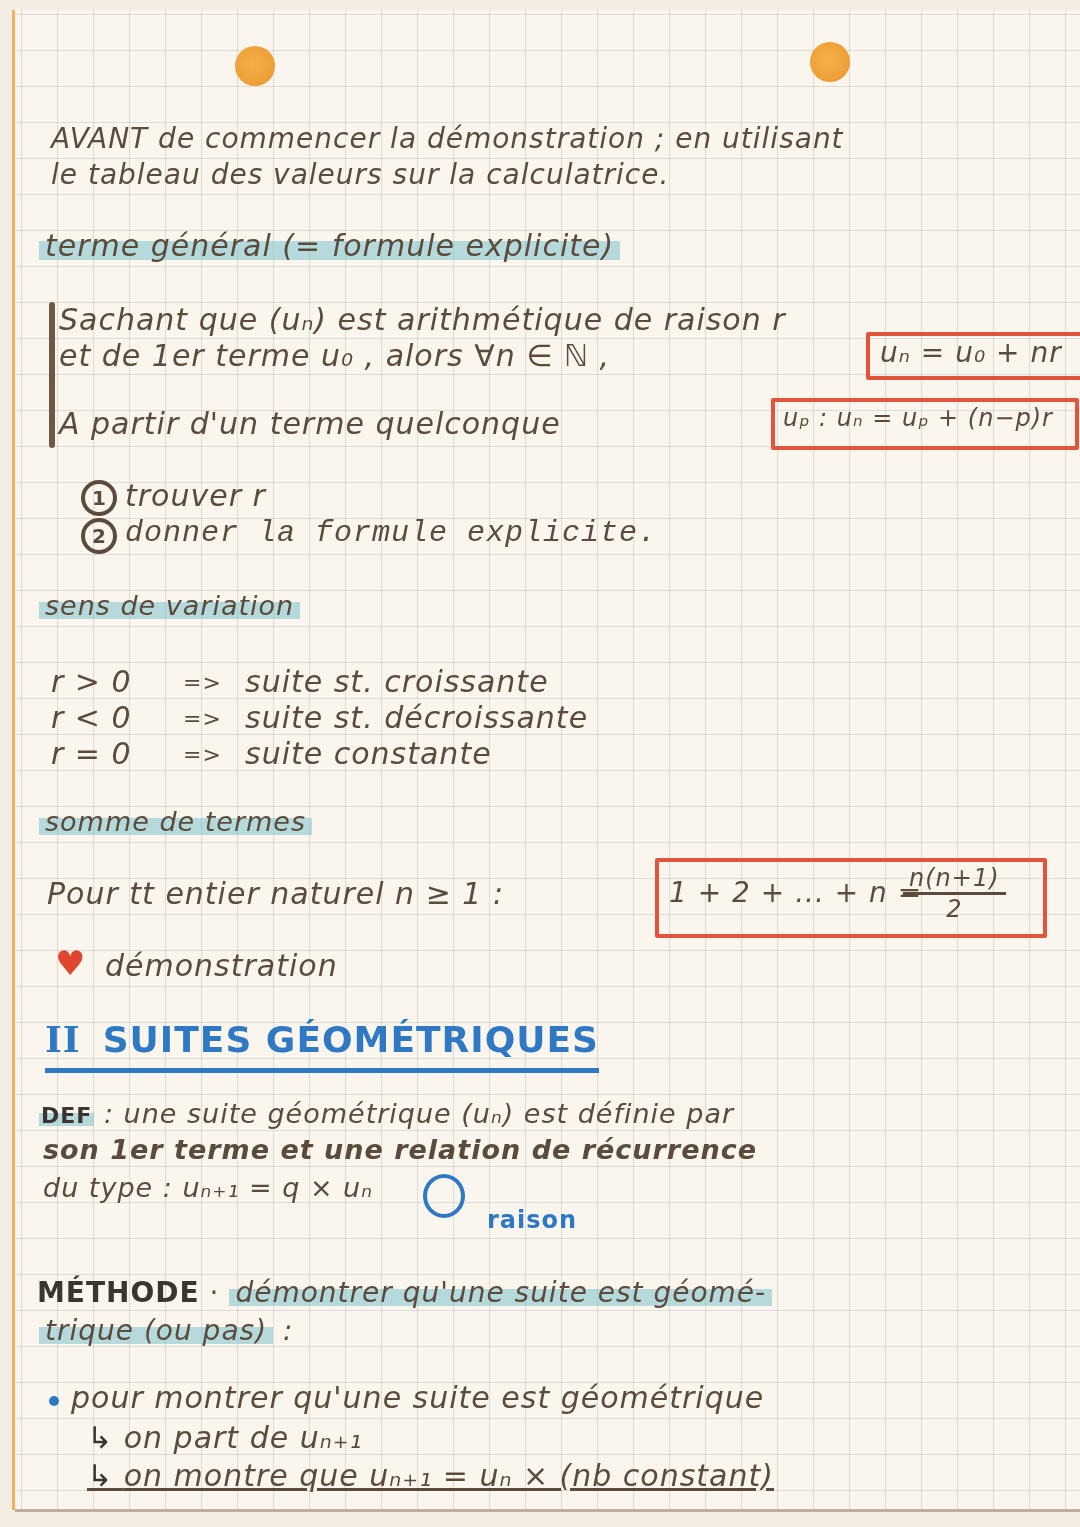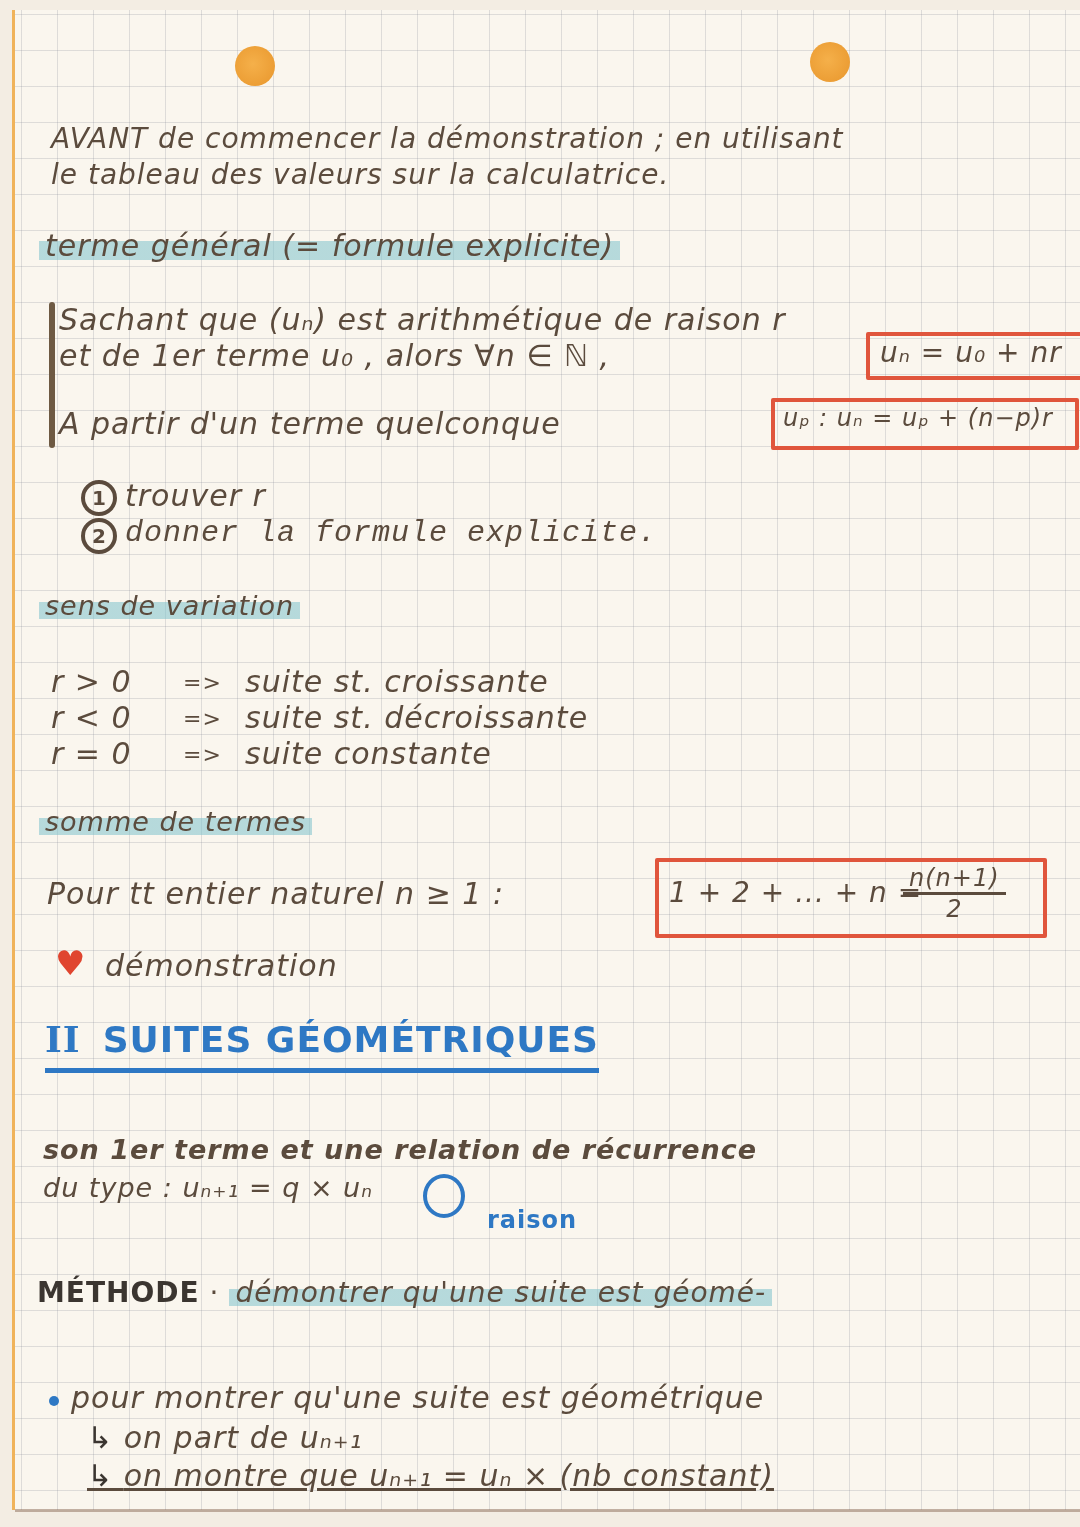--- a/index.html
+++ b/index.html
@@ -137,29 +137,36 @@
     </div>
   </div>
 
   <div class="heart" style="left:40px; top:936px;">♥</div>
   <div class="ink" style="left:90px; top:938px;">démonstration</div>
 
   <div class="section-title">
     <span class="roman">II</span><span>SUITES GÉOMÉTRIQUES</span>
   </div>
 
+  <div class="ink" style="left:24px; top:1088px; font-size:27px;">
+    <span class="hl bold-label" style="font-size:22px; padding:0 2px;">DEF</span>
+    <span>: une suite géométrique (uₙ) est définie par</span>
+  </div>
   <div class="ink" style="left:28px; top:1124px; font-size:27px;font-weight:bold;">son 1er terme et une relation de récurrence</div>
   <div class="ink" style="left:28px; top:1162px; font-size:27px;">du type : uₙ₊₁ = q × uₙ</div>
   <div class="q-circle"></div>
   <div class="ink blue" style="left:472px; top:1196px; font-size:24px; font-style:normal;">raison</div>
 
   <div class="ink" style="left:22px; top:1266px; font-size:28px;">
     <span class="bold-label">MÉTHODE</span>
     <span style="font-style:normal;"> · </span>
     <span class="hl">démontrer qu'une suite est géomé-</span>
+  </div>
+  <div class="ink" style="left:24px; top:1304px; font-size:28px;">
+    <span class="hl">trique (ou pas)</span><span> :</span>
   </div>
 
   <div class="bullet-dot" style="left:34px; top:1386px;"></div>
   <div class="ink" style="left:56px; top:1370px;">pour montrer qu'une suite est géométrique</div>
   <div class="ink" style="left:72px; top:1410px;">
     <span class="arrow">↳ </span><span>on part de uₙ₊₁</span>
   </div>
   <div class="ink" style="left:72px; top:1448px;text-decoration:underline;">
     <span class="arrow">↳ </span><span>on montre que uₙ₊₁ = uₙ × (nb constant)</span>
   </div>

